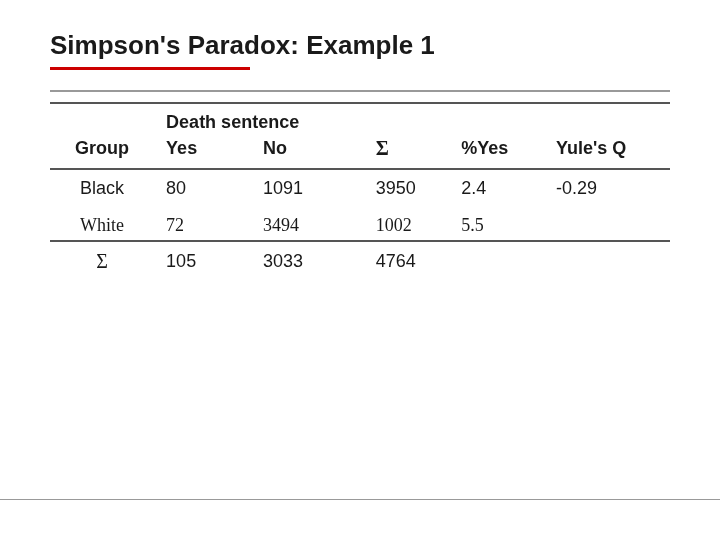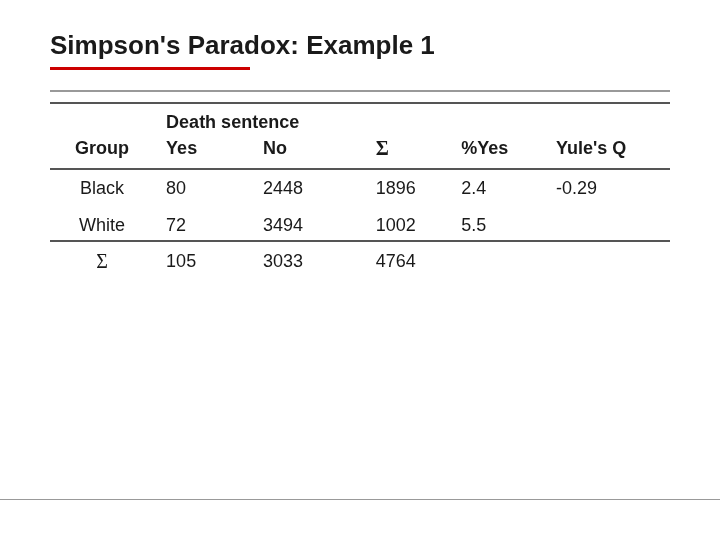--- a/index.html
+++ b/index.html
@@ -81,20 +81,21 @@
     }
 
     .data-row td {
       border-bottom: none;
       margin-top: 44px;
     }
 
     .divider-row td {
       border-bottom: 2px solid #555;
       padding-bottom: 4px;
+      font-family: Liberation Serif, serif;
     }
 
     .top-border-row th {
       border-top: 2px solid #555;
     }
 
     .sigma {
       font-family: 'Times New Roman', serif;
       font-size: 20px;
     }
@@ -135,22 +136,22 @@
           <th>No</th>
           <th class="sigma">Σ</th>
           <th>%Yes</th>
           <th>Yule's Q</th>
         </tr>
       </thead>
       <tbody>
         <tr class="data-row">
           <td>Black</td>
           <td>80</td>
-          <td>2448</td>
-          <td>1896</td>
+          <td>1091</td>
+          <td>3950</td>
           <td>2.4</td>
           <td>-0.29</td>
         </tr>
         <tr class="data-row divider-row">
           <td>White</td>
           <td>72</td>
           <td>3494</td>
           <td>1002</td>
           <td>5.5</td>
           <td></td>

